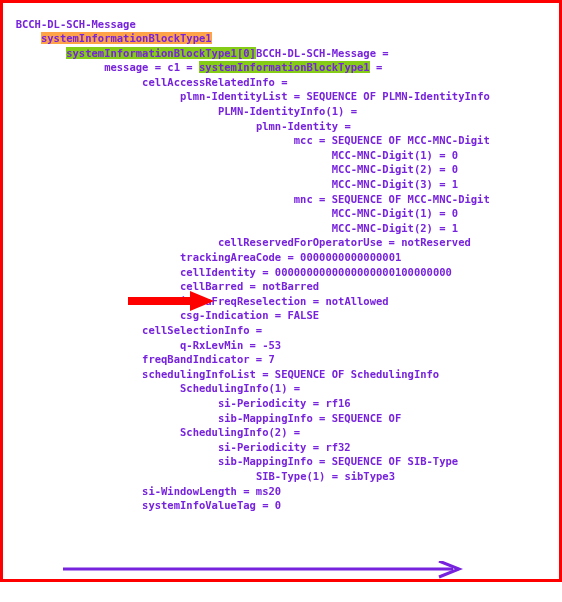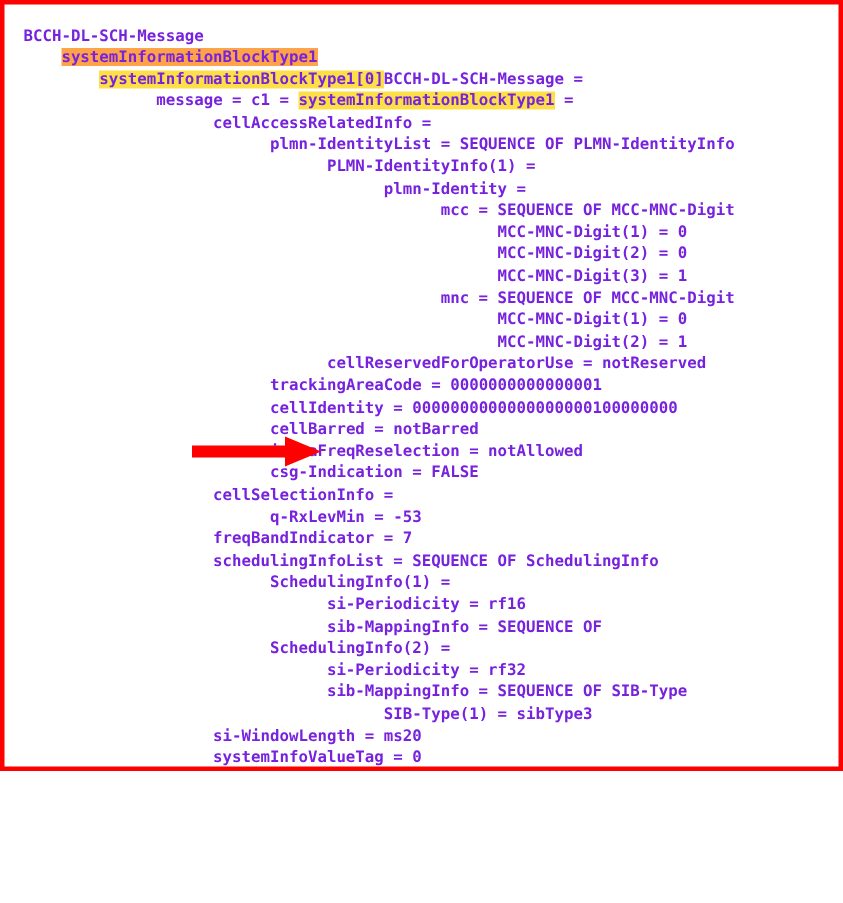--- a/index.html
+++ b/index.html
@@ -3,21 +3,21 @@
 <meta charset="utf-8">
 <style>
   html, body {
     margin: 0;
     padding: 0;
     background: #ffffff;
   }
   #screen {
     position: relative;
     width: 562px;
-    height: 514px;
+    height: 582px;
     background: #ffffff;
     box-sizing: border-box;
     border: 3px solid #ff0000;
     overflow: hidden;
   }
   #asn1-trace {
     position: absolute;
     left: 0;
     top: 0;
     width: 100%;
@@ -37,21 +37,21 @@
     font-weight: bold;
   }
   .trace-line.bold {
     font-weight: bold;
   }
   .hl-orange {
     background: #ffa348;
     color: #7722dd;
   }
   .hl-yellow {
-    background: #fde047;
+    background: #84cc16;
     color: #7722dd;
   }
   
   #red-arrow {
     position: absolute;
     left: 125px;
     top: 286px;
     width: 88px;
     height: 24px;
     pointer-events: none;

